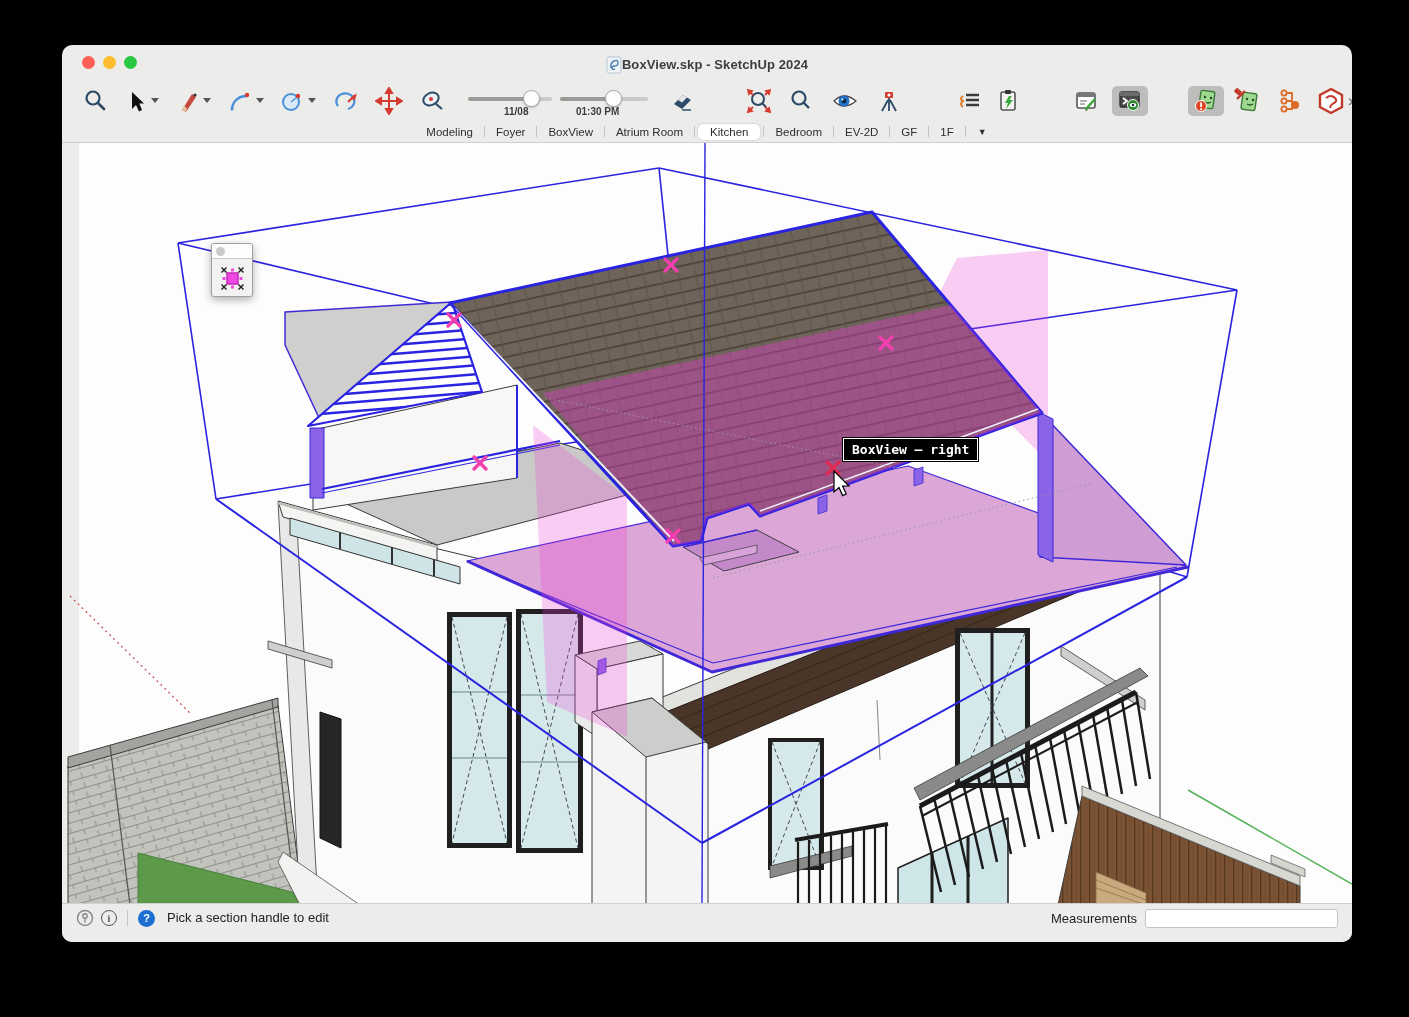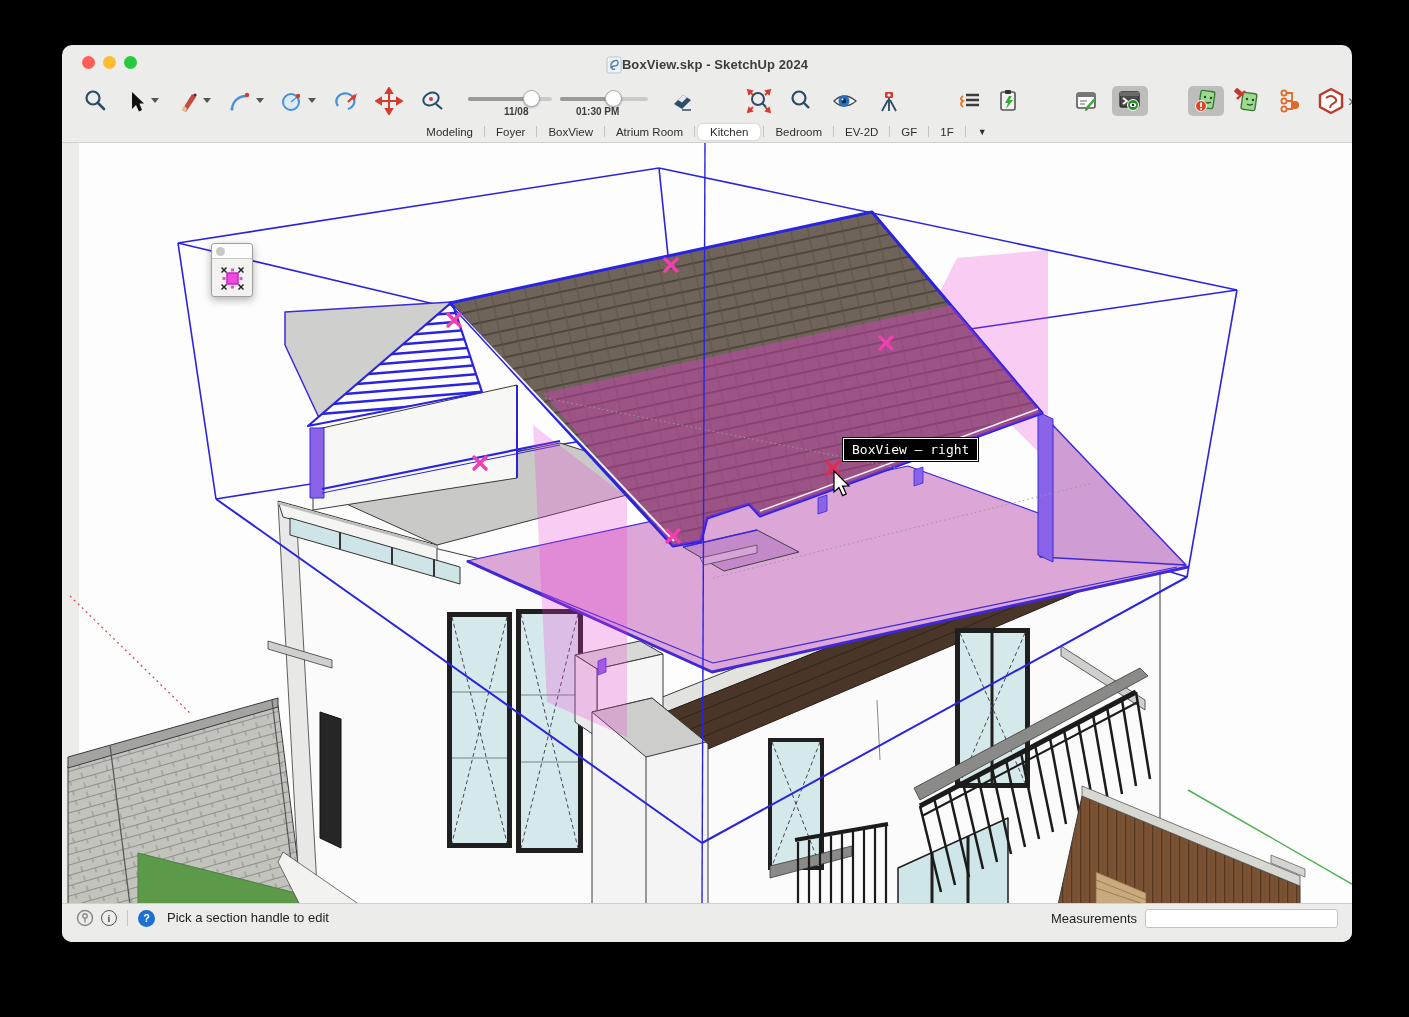--- a/index.html
+++ b/index.html
@@ -31,21 +31,21 @@
   .tabbar{height:22px;background:#ececea;border-bottom:1px solid #cfcfcd;display:flex;align-items:center;justify-content:center;}
   .tab{font-size:11.5px;color:#2e2e2e;padding:2px 11px;white-space:nowrap;text-align:center;}
   .tabsep{width:1px;height:11px;background:#c3c3c1;}
   .tab.active{background:#fff;border-radius:5px;box-shadow:0 0 2px rgba(0,0,0,.25);padding:2px 12px;margin:0 3px;}
   .tab-arrow{font-size:9px;color:#333;padding:2px 12px;}
   
   .viewport{position:relative;width:1290px;height:760px;background:#ececea;}
   .viewport svg.scene{position:absolute;left:0;top:0;}
   .tooltip{position:absolute;left:781px;top:295px;height:23px;background:#000;color:#fff;
            border:1px solid #fff;outline:1px solid #000;display:flex;align-items:center;
-           font-family:"DejaVu Sans Mono",monospace;font-size:13px;font-weight:normal;padding:0 8px;white-space:nowrap;}
+           font-family:"DejaVu Sans Mono",monospace;font-size:13px;font-weight:bold;padding:0 8px;white-space:nowrap;}
   .palette{position:absolute;left:149px;top:100px;width:42px;height:54px;background:#f2f2f0;
            border:1px solid #9e9e9c;border-radius:3px;box-shadow:0 3px 8px rgba(0,0,0,.3);}
   .palette .pbar{height:15px;background:#fdfdfd;border-bottom:1px solid #c9c9c7;border-radius:3px 3px 0 0;display:flex;align-items:center;padding-left:4px;}
   .palette .pdot{width:9px;height:9px;border-radius:50%;background:#c9c9c7;}
   .palette .pbody{display:flex;align-items:center;justify-content:center;height:37px;}
   
   .statusbar{height:39px;background:#ececea;border-top:1px solid #cfcfcd;display:flex;align-items:flex-start;padding:5px 14px 0 14px;}
   .st-icons{display:flex;align-items:center;gap:7px;}
   .st-sep{width:1px;height:16px;background:#c6c6c4;margin:0 3px;}
   .st-hint{font-size:13px;color:#222;margin-left:12px;margin-top:1px;}

